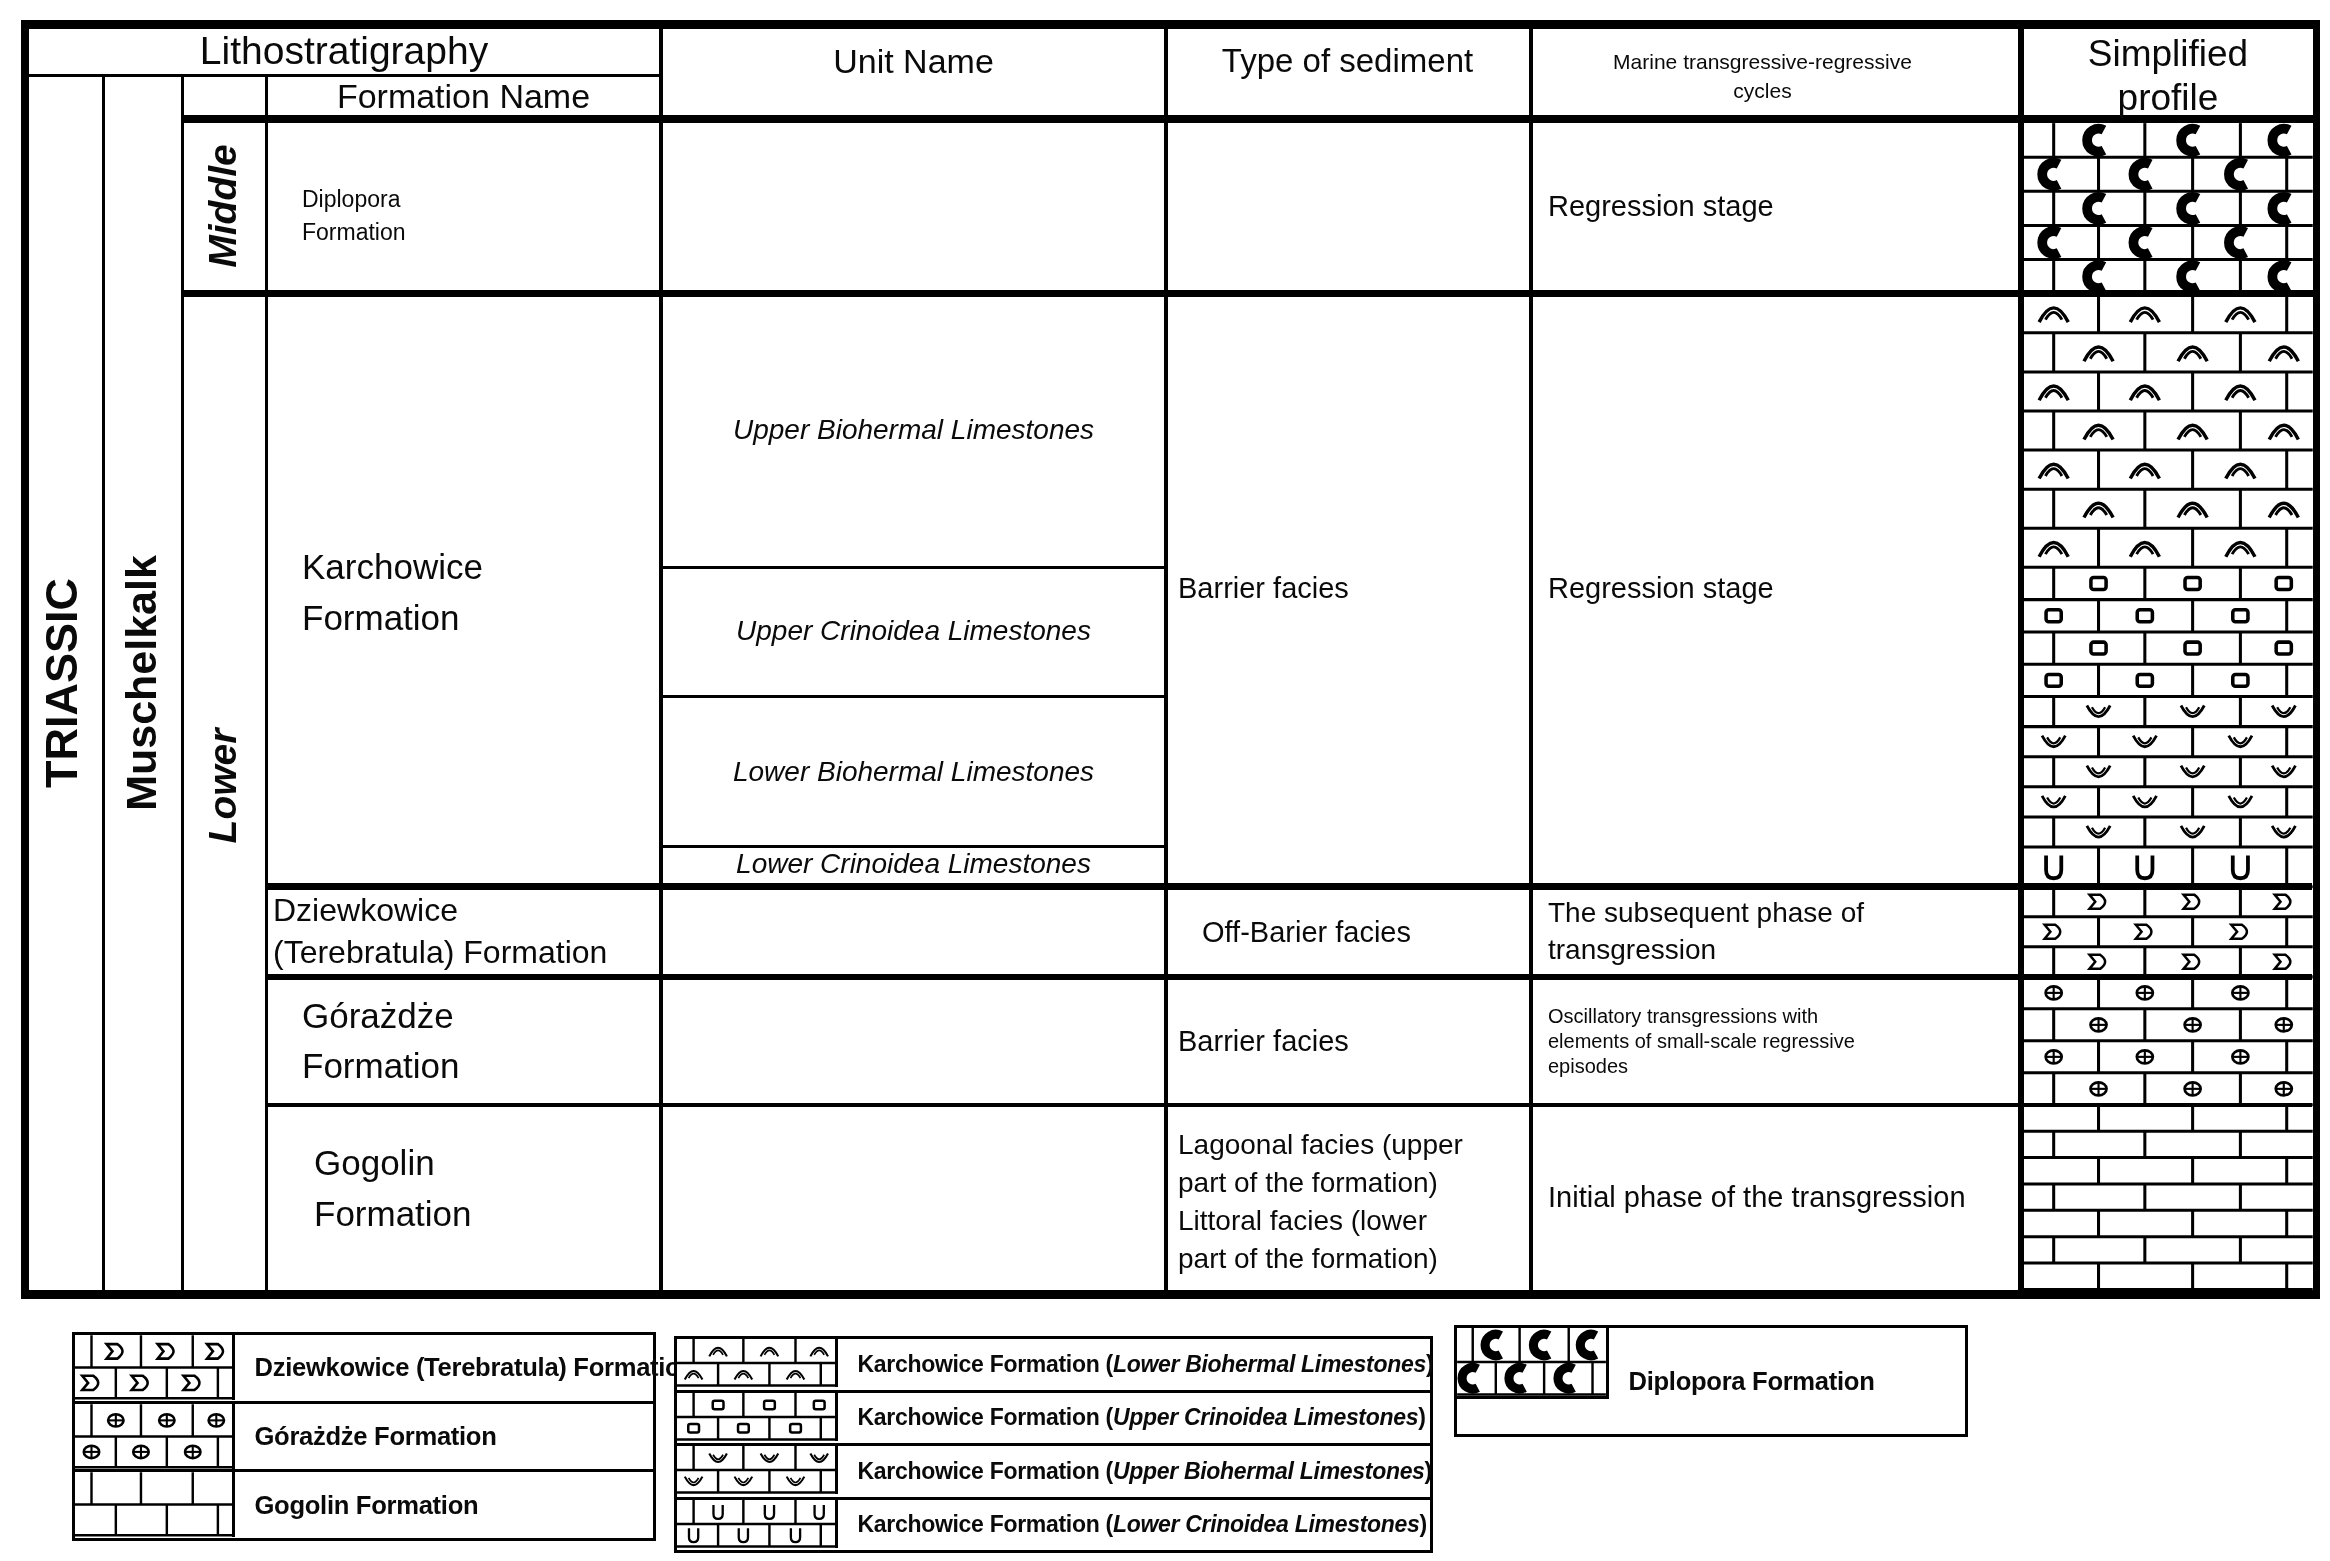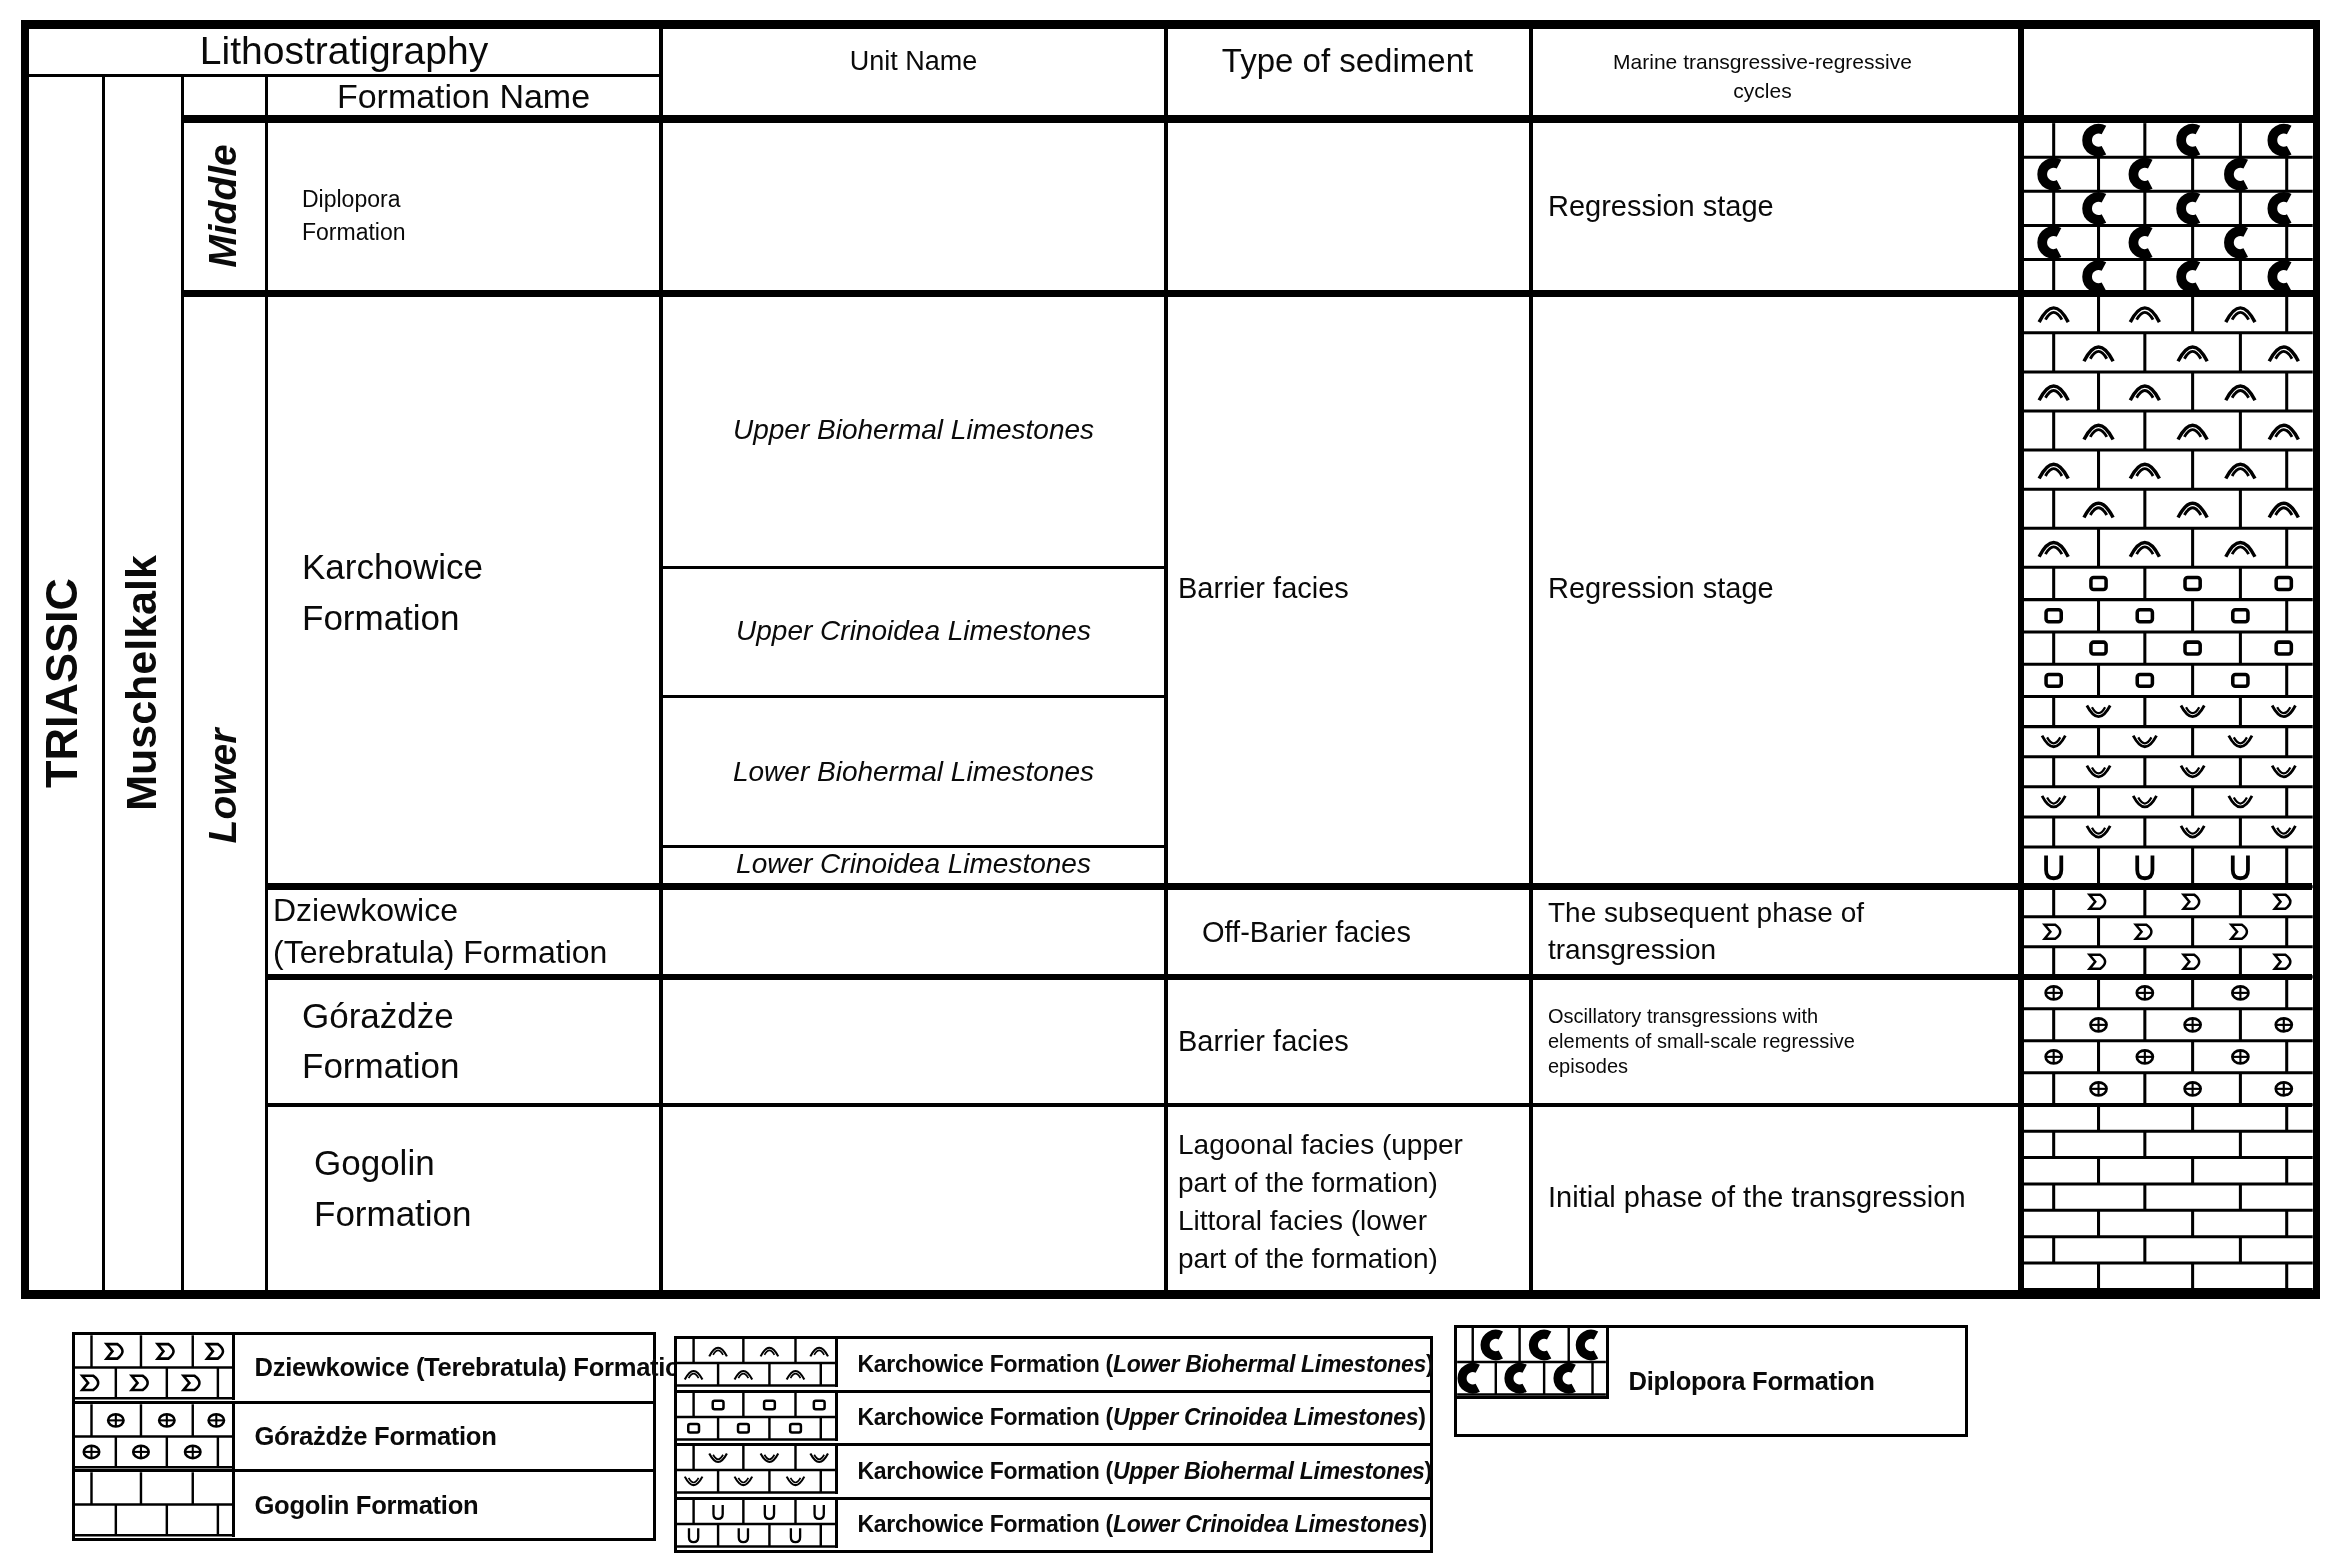--- a/index.html
+++ b/index.html
@@ -357,24 +357,26 @@
   <div class="ln" style="left:181px;top:290px;width:2132px;height:7.3px;"></div>
   <div class="ln" style="left:659px;top:566px;width:505px;height:3px;"></div>
   <div class="ln" style="left:659px;top:695px;width:505px;height:3px;"></div>
   <div class="ln" style="left:659px;top:845px;width:505px;height:3px;"></div>
   <div class="ln" style="left:265px;top:883px;width:2047px;height:7.3px;"></div>
   <div class="ln" style="left:265px;top:974px;width:2047px;height:6.1px;"></div>
   <div class="ln" style="left:265px;top:1103px;width:2047px;height:4.3px;"></div>
 
   <div class="c center" style="left:29px;top:27px;width:630px;height:47px;font-size:39px;">Lithostratigraphy</div>
   <div class="c center" style="left:268px;top:76px;width:391px;height:41px;font-size:34px;">Formation Name</div>
-  <div class="c center" style="left:663px;top:27px;width:501px;height:68px;font-size:27px;">Unit Name</div>
+  <div class="c center" style="left:663px;top:27px;width:501px;height:68px;font-size:34px;">Unit Name</div>
   <div class="c center" style="left:1167px;top:27px;width:361px;height:68px;font-size:33px;">Type of sediment</div>
   <div class="c center pre" style="left:1520px;top:25.6px;width:485px;height:102px;font-size:21px;line-height:1.35;">Marine transgressive-regressive
 cycles</div>
+  <div class="c center pre" style="left:2023px;top:28px;width:290px;height:95px;font-size:37px;line-height:1.18;">Simplified
+profile</div>
 
   <div class="rot" style="left:62px;top:683px;font-size:45px;">TRIASSIC</div>
   <div class="rot" style="left:141px;top:683px;font-size:43px;">Muschelkalk</div>
   <div class="rot it" style="left:223px;top:206px;font-size:39px;">Middle</div>
   <div class="rot it" style="left:223px;top:786px;font-size:39px;">Lower</div>
 
   <div class="c left pre" style="left:302px;top:158px;width:350px;height:116px;font-size:23px;line-height:1.45;">Diplopora
 Formation</div>
   <div class="c left pre" style="left:302px;top:532px;width:350px;height:122px;font-size:35px;line-height:1.45;">Karchowice
 Formation</div>

